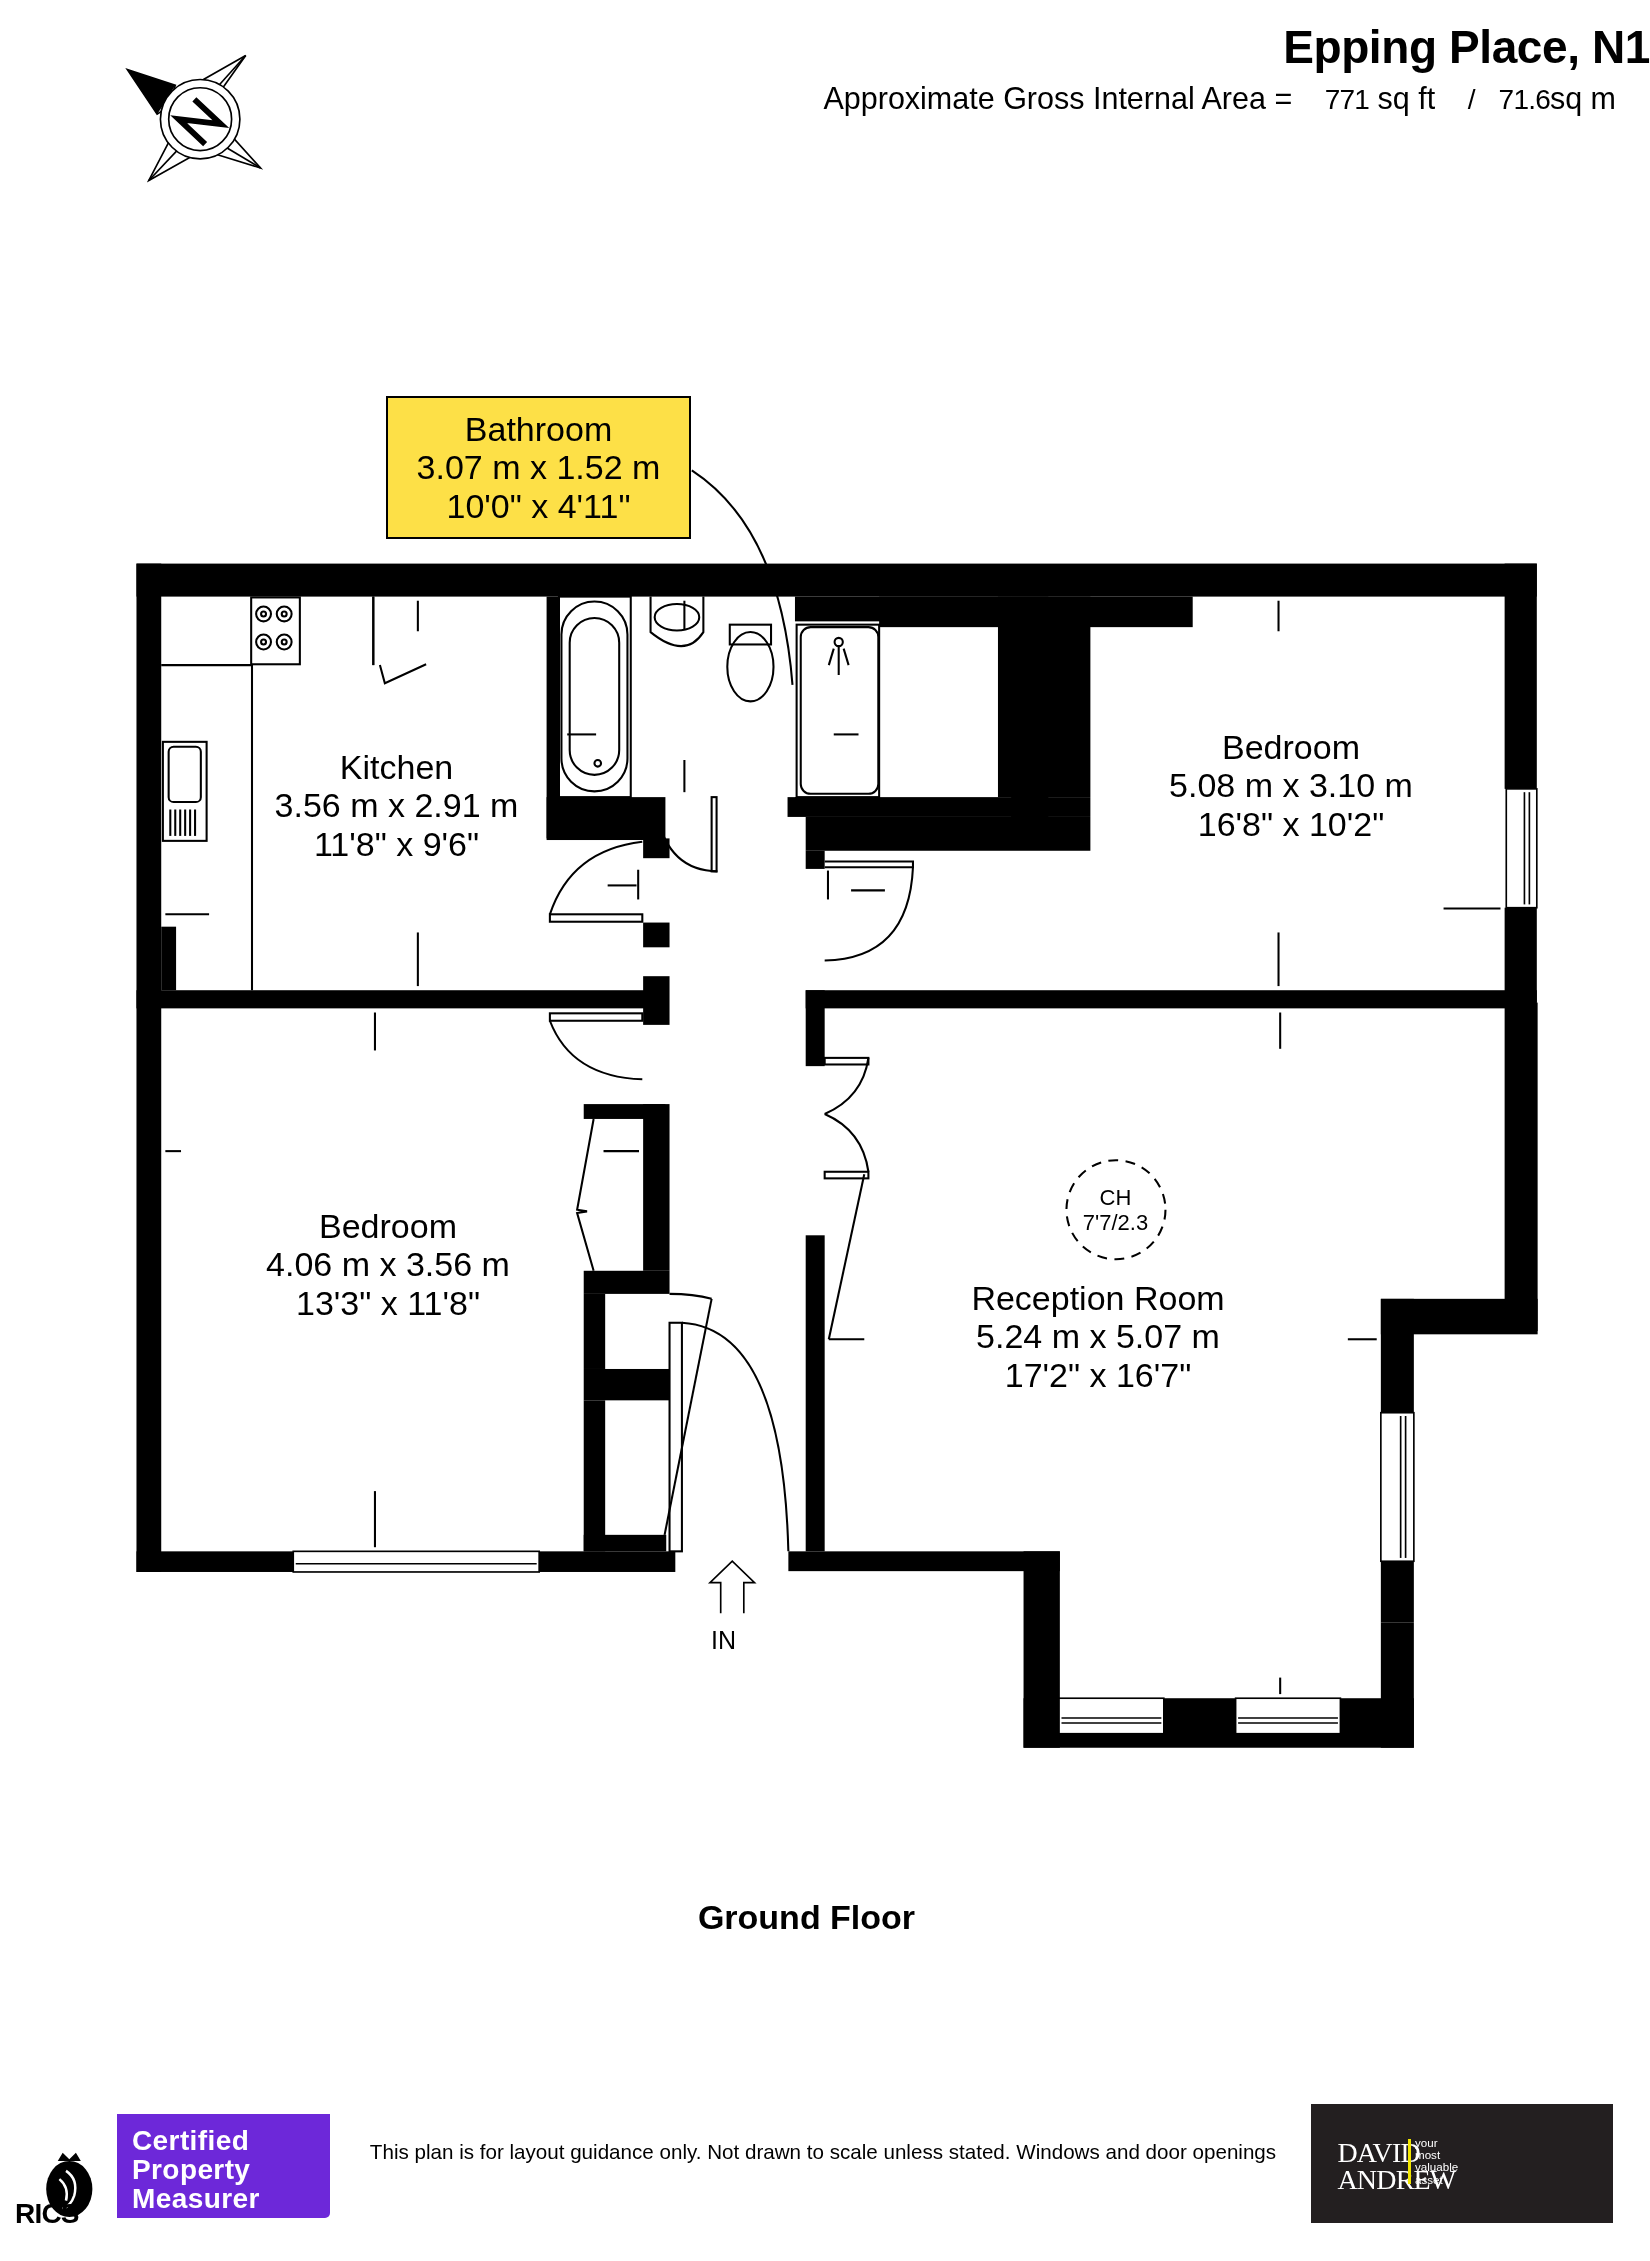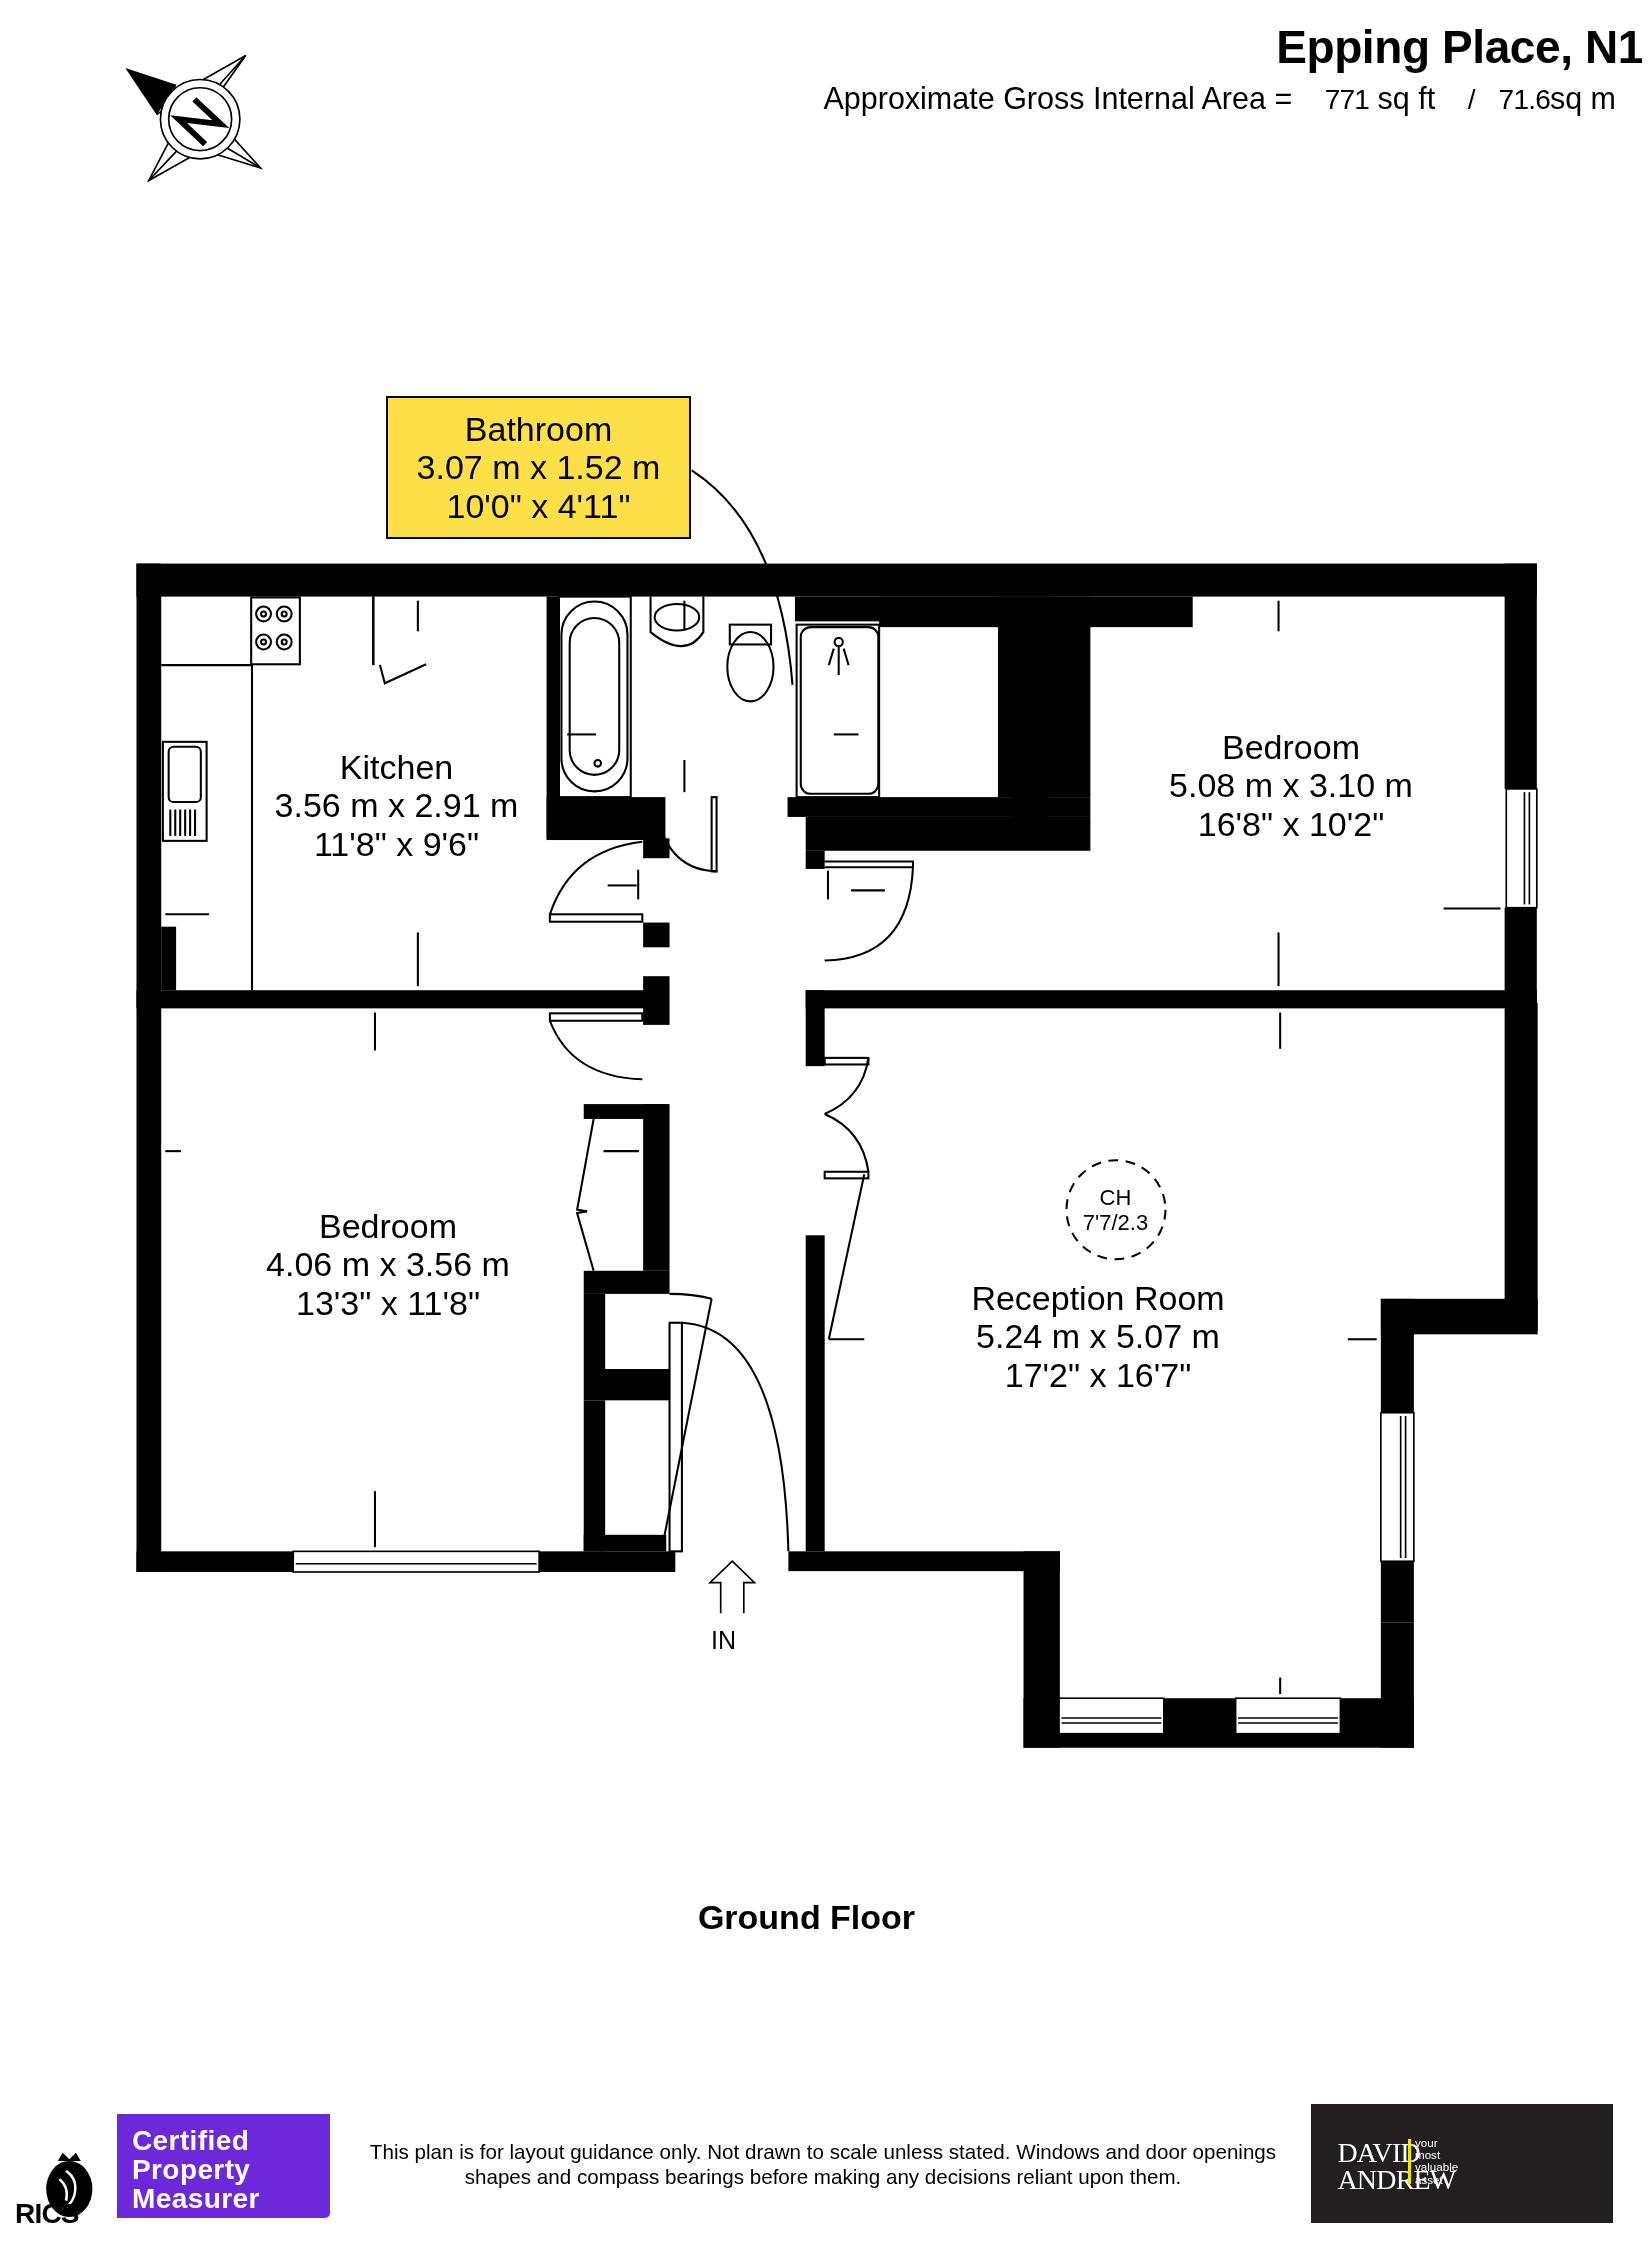--- a/index.html
+++ b/index.html
@@ -1,18 +1,18 @@
 <!DOCTYPE html>
 <html style="font-size:13.2px"><head>
 <meta charset="utf-8">
 <style>
   html, body { margin: 0; padding: 0; background: #ffffff; }
   body { width: 1651px; height: 2261px; position: relative; overflow: hidden; font-family: "Liberation Sans", sans-serif; color: #000; }
   .abs { position: absolute; }
-  .title { right: 8px; top: 20px; font-size: 46px; font-weight: bold; white-space: nowrap; letter-spacing: -0.4px; }
+  .title { right: 1px; top: 20px; font-size: 46px; font-weight: bold; white-space: nowrap; letter-spacing: -0.4px; }
   .area { right: 35px; top: 81px; font-size: 30.5px; white-space: nowrap; }
   .area .num { font-size: 28px; letter-spacing: -0.8px; margin-left: 24px; }
   .compass { left: 124px; top: 48px; width: 149px; height: 149px; }
   .plan { left: 0; top: 0; width: 1651px; height: 2261px; }
   .label { text-align: center; font-size: 34px; line-height: 1.13; white-space: nowrap; }
   .bathbox { left: 386px; top: 396px; width: 305px; height: 143px; border: 2.5px solid #000; box-sizing: border-box; display: flex; align-items: center; justify-content: center; background: #fde047; }
   .ch { font-size: 22px; line-height: 1.15; text-align: center; }
   .floor-label { left: 0; width: 1613px; top: 1898px; text-align: center; font-size: 34px; font-weight: bold; }
   .in-label { left: 711px; top: 1626px; font-size: 25px; }
   .rics { left: 33px; top: 2146px; width: 66px; height: 91px; }
@@ -277,21 +277,20 @@
 <div class="abs rics-text">RICS</div>
 
 <div class="abs cpm">
   <div>Certified</div>
   <div>Property</div>
   <div>Measurer</div>
 </div>
 
 <div class="abs disclaimer">
   <div>This plan is for layout guidance only. Not drawn to scale unless stated. Windows and door openings</div>
-  <div>shapes and compass bearings before making any decisions reliant upon them.</div>
 </div>
 
 <div class="abs da">
   <div class="abs da-name">
     <div>DAVID</div>
     <div>ANDREW</div>
   </div>
   <div class="abs da-bar"></div>
   <div class="abs da-tag">
     <div>your</div>

